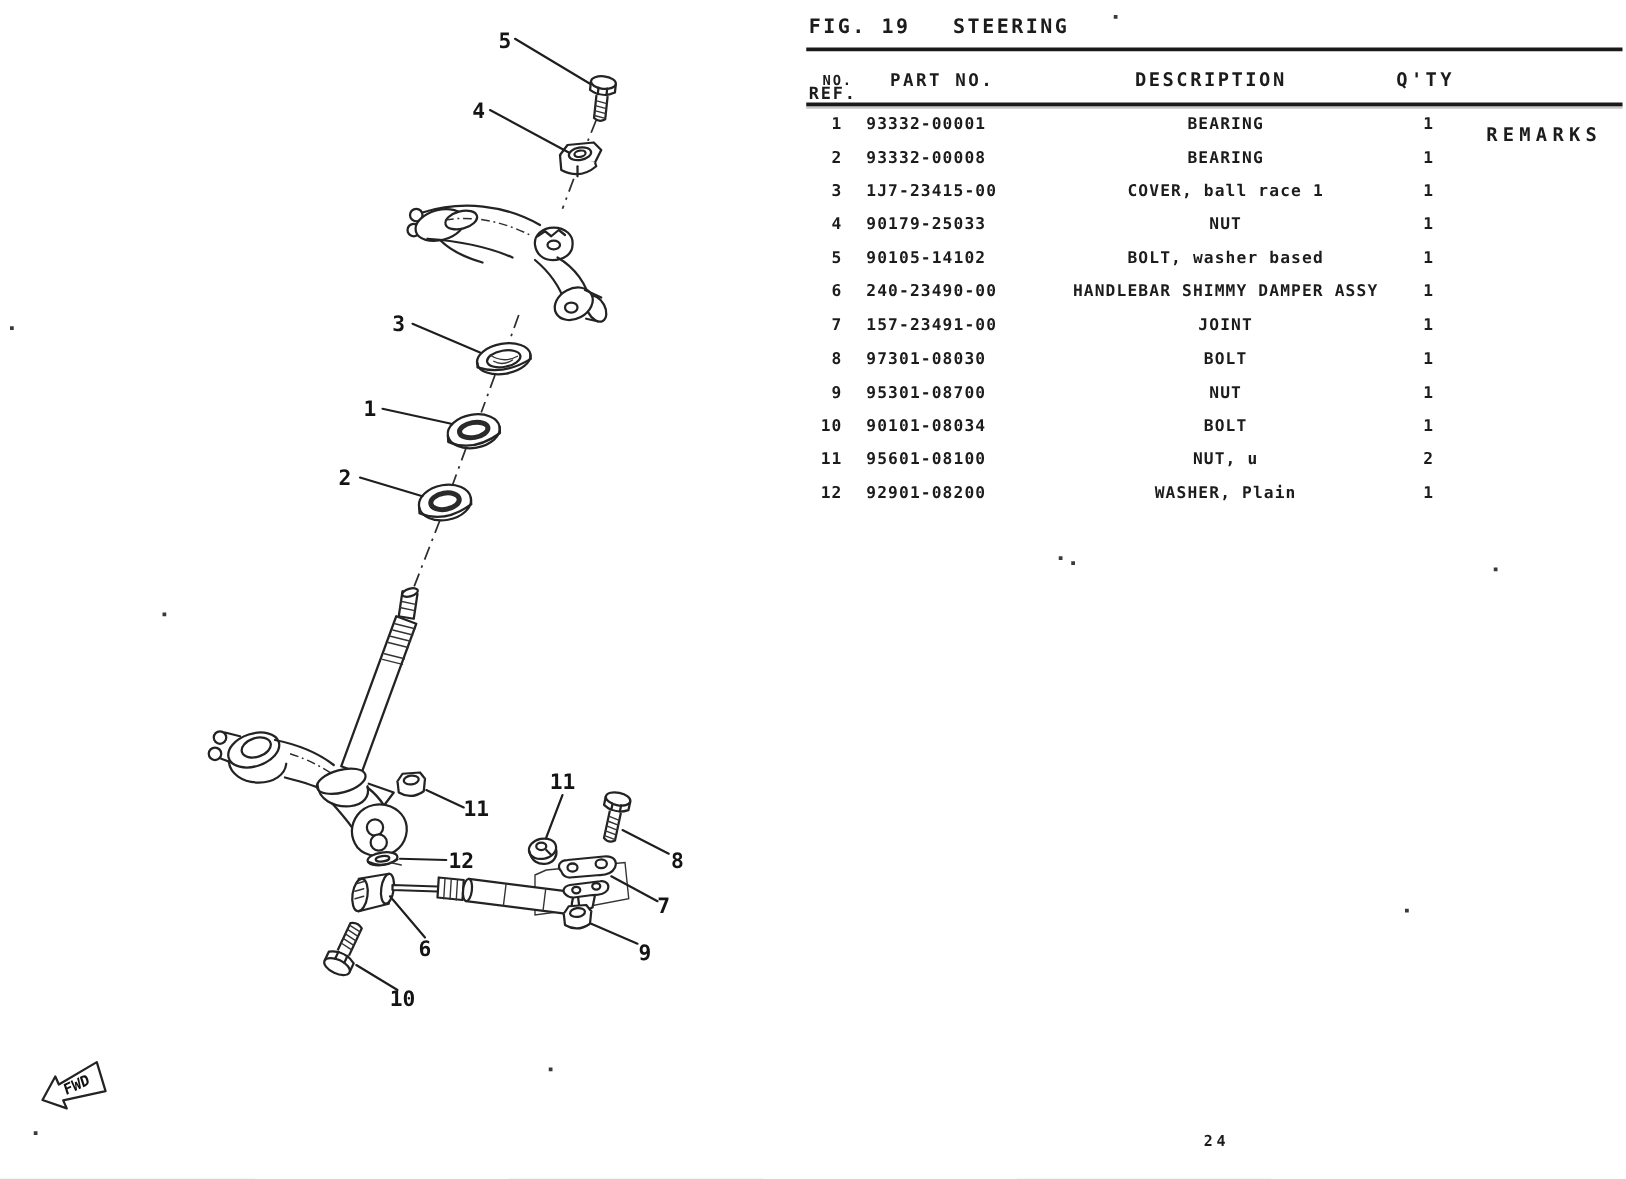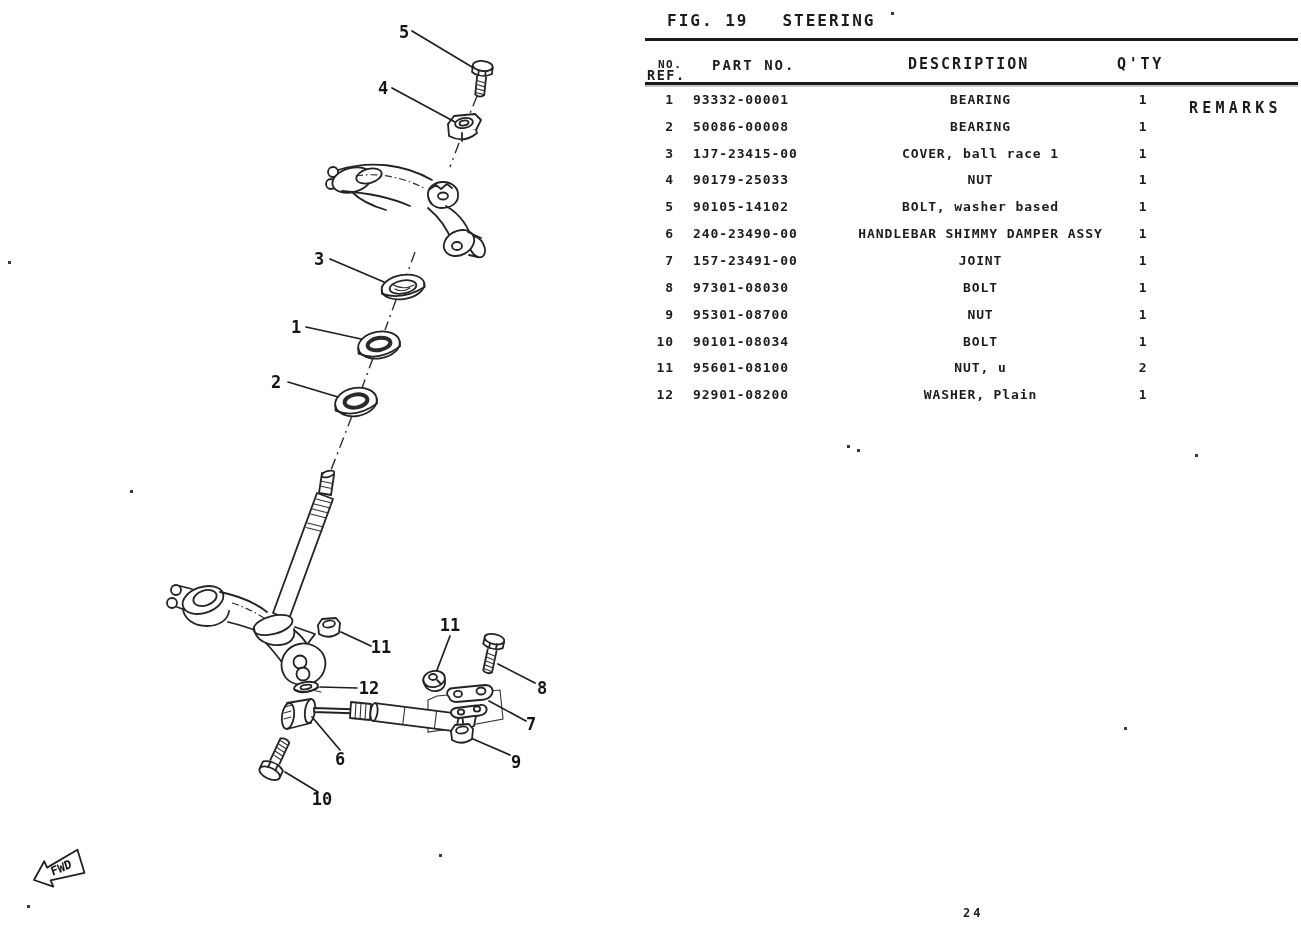--- a/index.html
+++ b/index.html
@@ -5,21 +5,21 @@
   html,body{margin:0;padding:0;background:#e8e8e8;}
   .page{
     position:relative;width:1301px;height:943px;background:#ffffff;
     font-family:"DejaVu Sans Mono",monospace;color:#1c1c1c;overflow:hidden;
   }
   .diagram-svg{position:absolute;left:0;top:0;}
 
   
   .panel{position:absolute;left:645px;top:0;width:656px;height:430px;}
   .fig-title{position:absolute;top:11px;left:2px;font-size:16px;font-weight:bold;
-    letter-spacing:2px;white-space:nowrap;margin-left:20px;}
+    letter-spacing:2px;white-space:nowrap;}
   .fig-title .gap{display:inline-block;width:34px;}
   .rule{position:absolute;left:0;right:3px;height:3px;background:#1a1a1a;}
   .rule.r1{top:38px;}
   .rule.r2{top:82px;box-shadow:0 2px 0 rgba(30,30,30,.25);}
   .hd{position:absolute;font-weight:bold;white-space:nowrap;}
   .hd.ref1{left:2px;top:43px;font-size:13.5px;letter-spacing:1.5px;margin-top:24px;}
   .hd.ref2{left:13px;top:58px;font-size:11px;letter-spacing:1.5px;}
   .hd.part{left:67px;top:57px;font-size:14px;letter-spacing:2px;}
   .hd.desc{left:263px;top:55px;font-size:15px;letter-spacing:2px;}
   .hd.qty{left:472px;top:55px;font-size:15px;letter-spacing:2.7px;}
@@ -308,21 +308,21 @@
     <div class="rows">
       <div class="prow">
         <span class="c-ref">1</span>
         <span class="c-part">93332-00001</span>
         <span class="c-desc">BEARING</span>
         <span class="c-qty">1</span>
         <span class="c-rem"></span>
       </div>
       <div class="prow">
         <span class="c-ref">2</span>
-        <span class="c-part">50086-00008</span>
+        <span class="c-part">93332-00008</span>
         <span class="c-desc">BEARING</span>
         <span class="c-qty">1</span>
         <span class="c-rem"></span>
       </div>
       <div class="prow">
         <span class="c-ref">3</span>
         <span class="c-part">1J7-23415-00</span>
         <span class="c-desc">COVER, ball race 1</span>
         <span class="c-qty">1</span>
         <span class="c-rem"></span>

